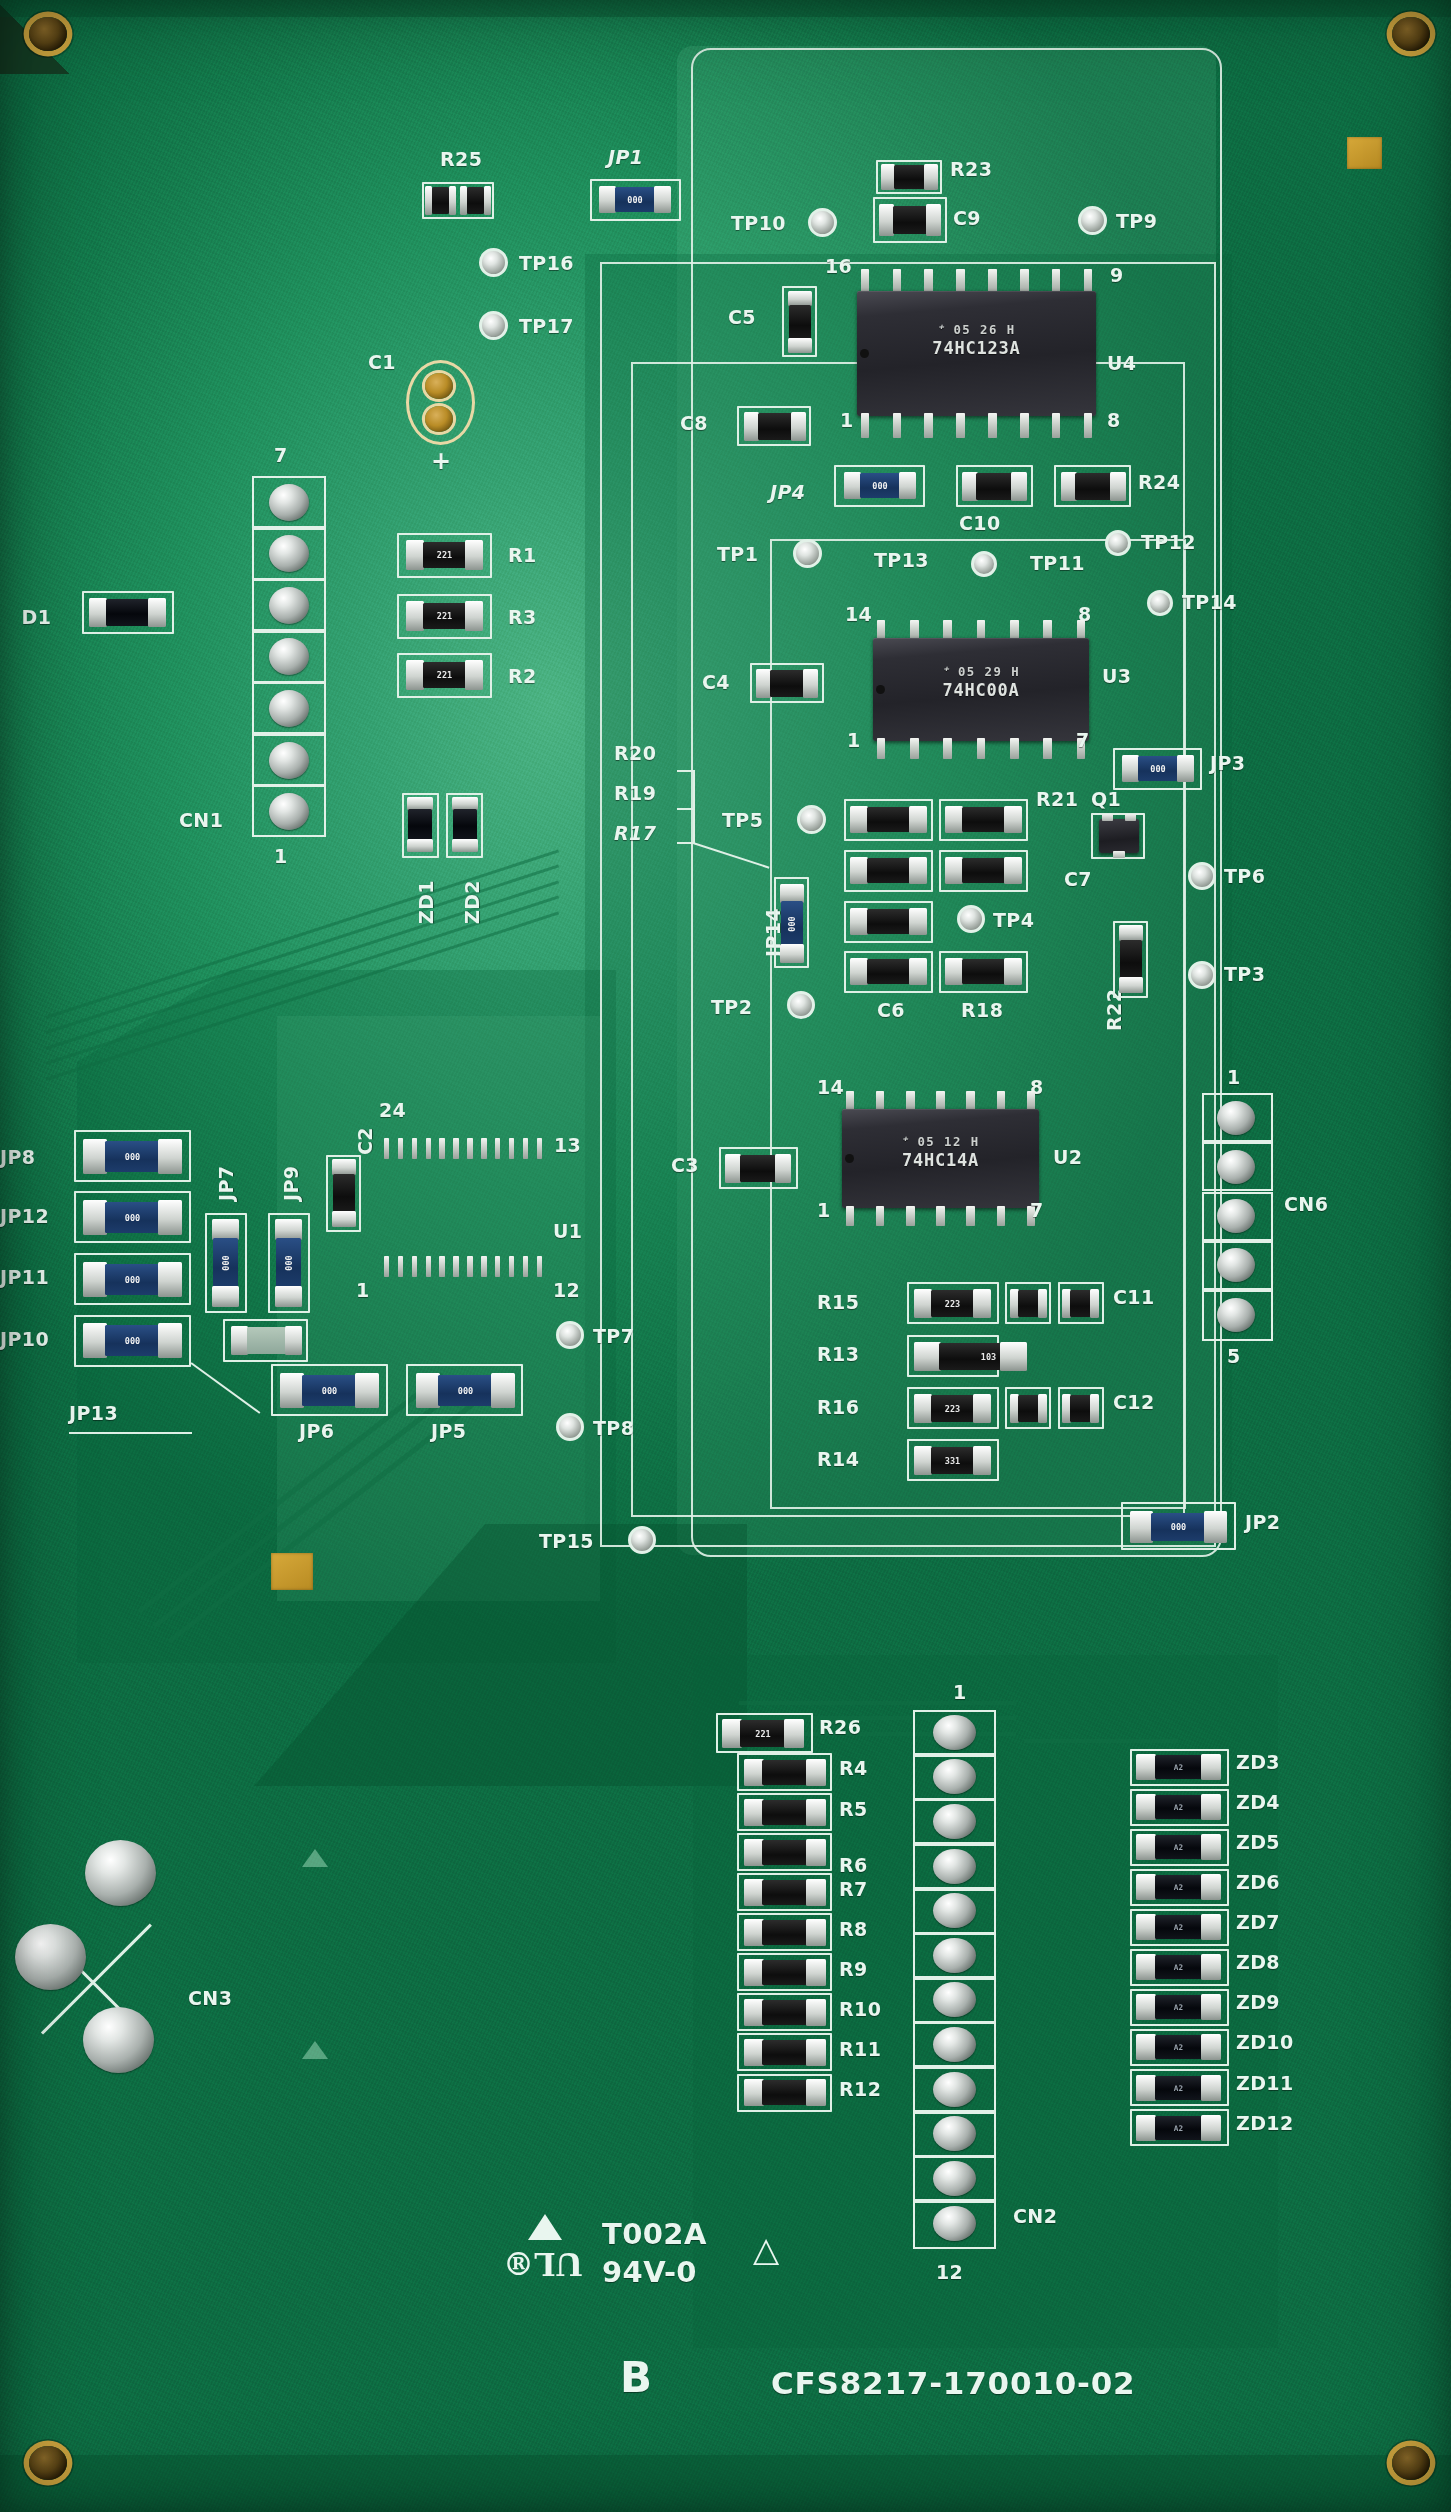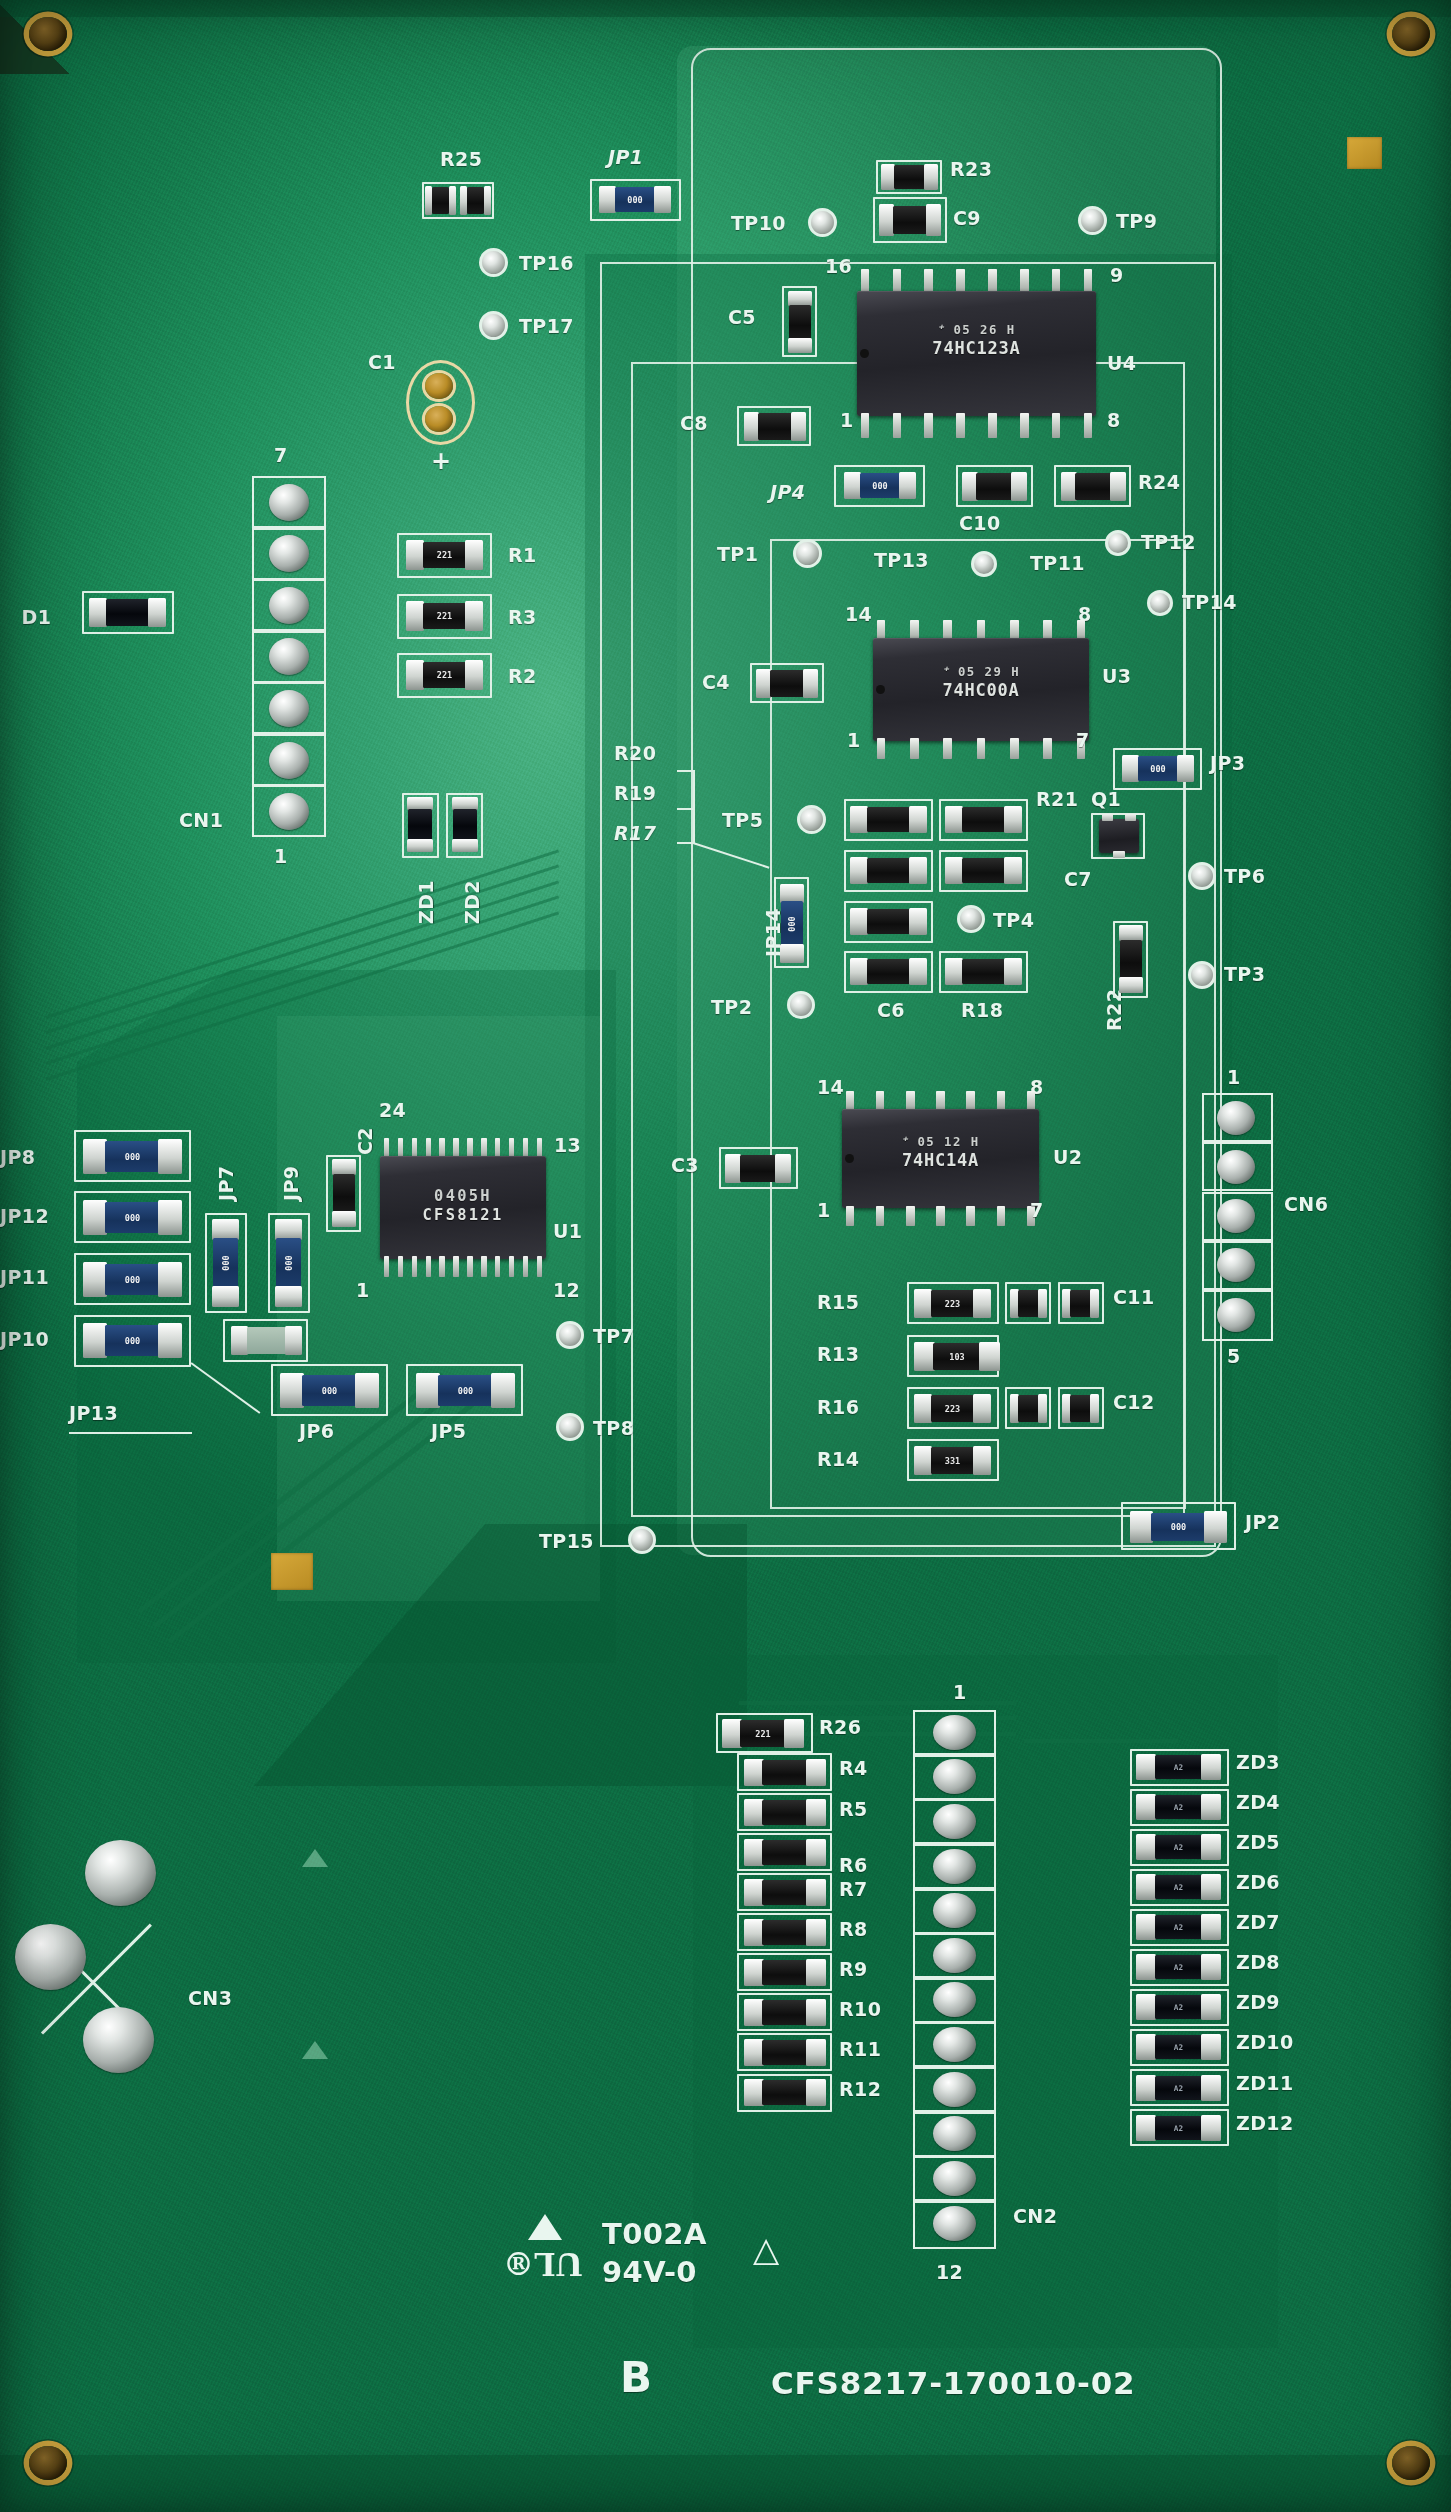--- a/index.html
+++ b/index.html
@@ -705,26 +705,20 @@
       <span class="pin" style="width:5.4px"></span>
         <span class="pin" style="width:5.4px"></span>
         <span class="pin" style="width:5.4px"></span>
       <span class="pin" style="width:5.4px"></span>
         <span class="pin" style="width:5.4px"></span>
         <span class="pin" style="width:5.4px"></span>
       <span class="pin" style="width:5.4px"></span>
         <span class="pin" style="width:5.4px"></span>
         <span class="pin" style="width:5.4px"></span>
     </div>
-    <div class="pkg">
-      <div class="mark" style="top:30%;">
-        <div class="l1" style="font-size:15.4px;letter-spacing:2.3px;">0405H</div>
-        <div class="l2" style="font-size:15.4px;letter-spacing:2.3px;">CFS8121</div>
-      </div>
-    </div>
     <div class="pins bot">
       <span class="pin" style="width:5.4px"></span>
         <span class="pin" style="width:5.4px"></span>
         <span class="pin" style="width:5.4px"></span>
       <span class="pin" style="width:5.4px"></span>
         <span class="pin" style="width:5.4px"></span>
         <span class="pin" style="width:5.4px"></span>
       <span class="pin" style="width:5.4px"></span>
         <span class="pin" style="width:5.4px"></span>
         <span class="pin" style="width:5.4px"></span>
@@ -836,21 +830,21 @@
   <div class="silkbox" style="left:1058px;top:1282px;width:46px;height:42px;"></div>
   <div class="smd" style="left:1062px;top:1288px;width:37px;height:31px;">
     <span class="term l"></span>
       <span class="body"></span>
       <span class="term r"></span>
   </div>
   <div class="silk md" style="left:1113px;top:1288px;">C11</div>
 
   <div class="silk md" style="left:817px;top:1345px;">R13</div>
   <div class="silkbox" style="left:907px;top:1335px;width:92px;height:42px;"></div>
-  <div class="smd" style="left:914px;top:1341px;width:86px;height:31px;">
+  <div class="smd" style="left:914px;top:1341px;width:77px;height:31px;padding-left:36px;">
     <span class="term l"></span>
       <span class="body"></span>
       <span class="term r"></span>
     <span class="val">103</span>
   </div>
 
   <div class="silk md" style="left:817px;top:1398px;">R16</div>
   <div class="silkbox" style="left:907px;top:1387px;width:92px;height:42px;"></div>
   <div class="smd" style="left:914px;top:1393px;width:77px;height:31px;">
     <span class="term l"></span>

